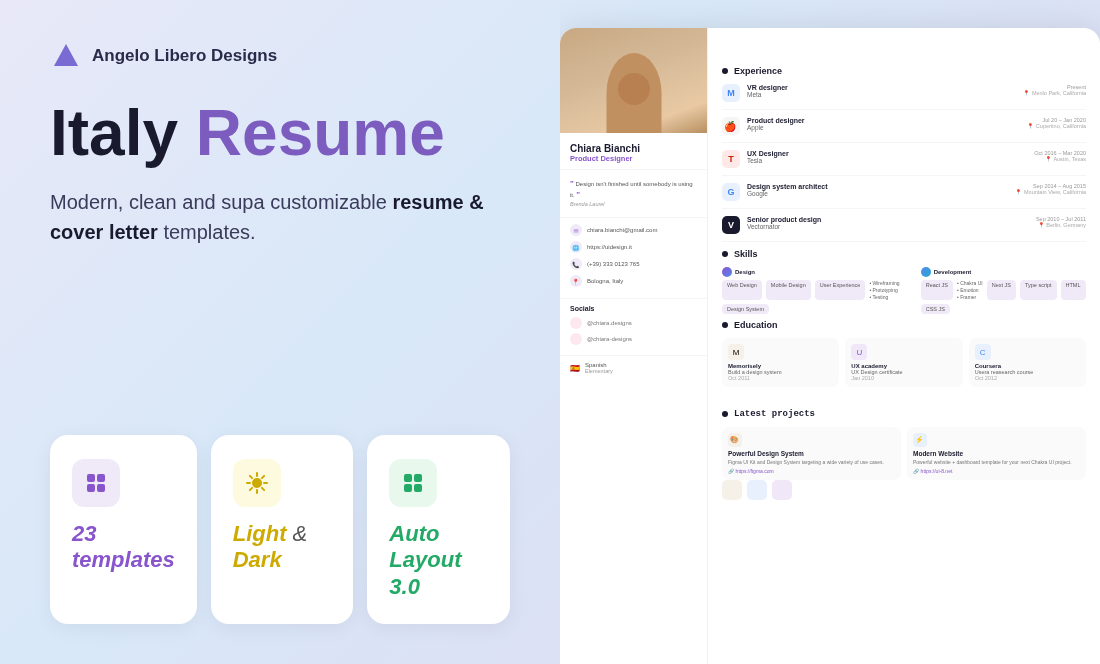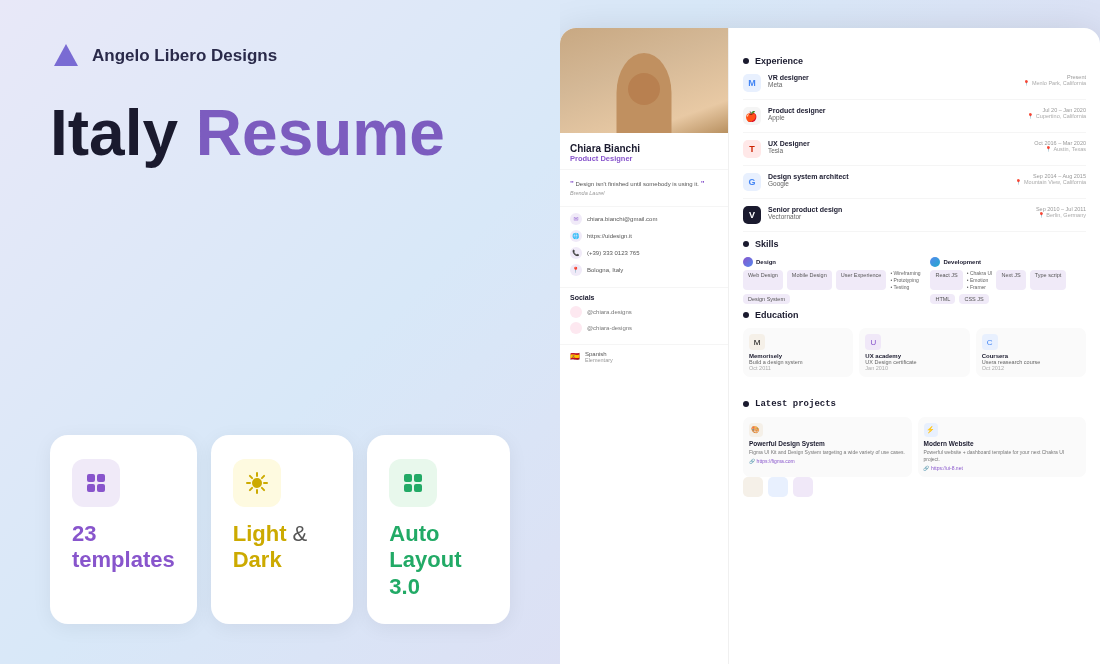--- a/index.html
+++ b/index.html
@@ -76,20 +76,21 @@
     .subtitle strong {
       font-weight: 800;
       color: #1a1a2e;
     }
 
     
     .cards-row {
       display: flex;
       gap: 14px;
       margin-top: auto;
+      font-style: italic;
     }
 
     .feature-card {
       background: #ffffff;
       border-radius: 18px;
       padding: 24px 22px;
       flex: 1;
       display: flex;
       flex-direction: column;
       gap: 14px;
@@ -137,21 +138,21 @@
       bottom: 0;
       background: #ffffff;
       border-radius: 16px 16px 0 0;
       box-shadow: 0 8px 40px rgba(0,0,0,0.15);
       display: flex;
       overflow: hidden;
     }
 
     
     .resume-left {
-      width: 169px;
+      width: 148px;
       flex-shrink: 0;
       background: #fff;
       border-right: 1px solid #f0f0f0;
     }
 
     .resume-photo {
       width: 100%;
       height: 105px;
       background: linear-gradient(160deg, #c8a882 0%, #d4b896 40%, #e8c9a4 80%, #b89060 100%);
       position: relative;
@@ -266,21 +267,21 @@
     }
 
     .social-text {
       font-size: 6px;
       color: #777;
     }
 
     
     .resume-right {
       flex: 1;
-      padding: 18px 14px;
+      padding: 28px 14px;
       overflow: hidden;
     }
 
     .section-header {
       display: flex;
       align-items: center;
       gap: 6px;
       margin-bottom: 8px;
       margin-top: 10px;
     }
@@ -472,20 +473,23 @@
       <svg class="brand-logo" viewBox="0 0 32 32" fill="none">
         <polygon points="16,4 28,26 4,26" fill="#6655cc" opacity="0.85"></polygon>
       </svg>
       <span class="brand-name">Angelo Libero Designs</span>
     </div>
 
     <div class="headline">
       <span class="headline-normal">Italy </span><span class="headline-purple">Resume</span>
     </div>
 
+    <div class="subtitle">
+      <span>Modern, clean and supa customizable </span><strong>resume &amp; cover letter</strong><span> templates.</span>
+    </div>
 
     <div class="cards-row">
 
       <div class="feature-card">
         <div class="card-icon card-icon-purple">
           <svg width="24" height="24" viewBox="0 0 24 24" fill="none">
             <rect x="3" y="3" width="8" height="8" rx="2" fill="#8855cc"></rect>
             <rect x="13" y="3" width="8" height="8" rx="2" fill="#8855cc"></rect>
             <rect x="3" y="13" width="8" height="8" rx="2" fill="#8855cc"></rect>
             <rect x="13" y="13" width="8" height="8" rx="2" fill="#8855cc"></rect>

